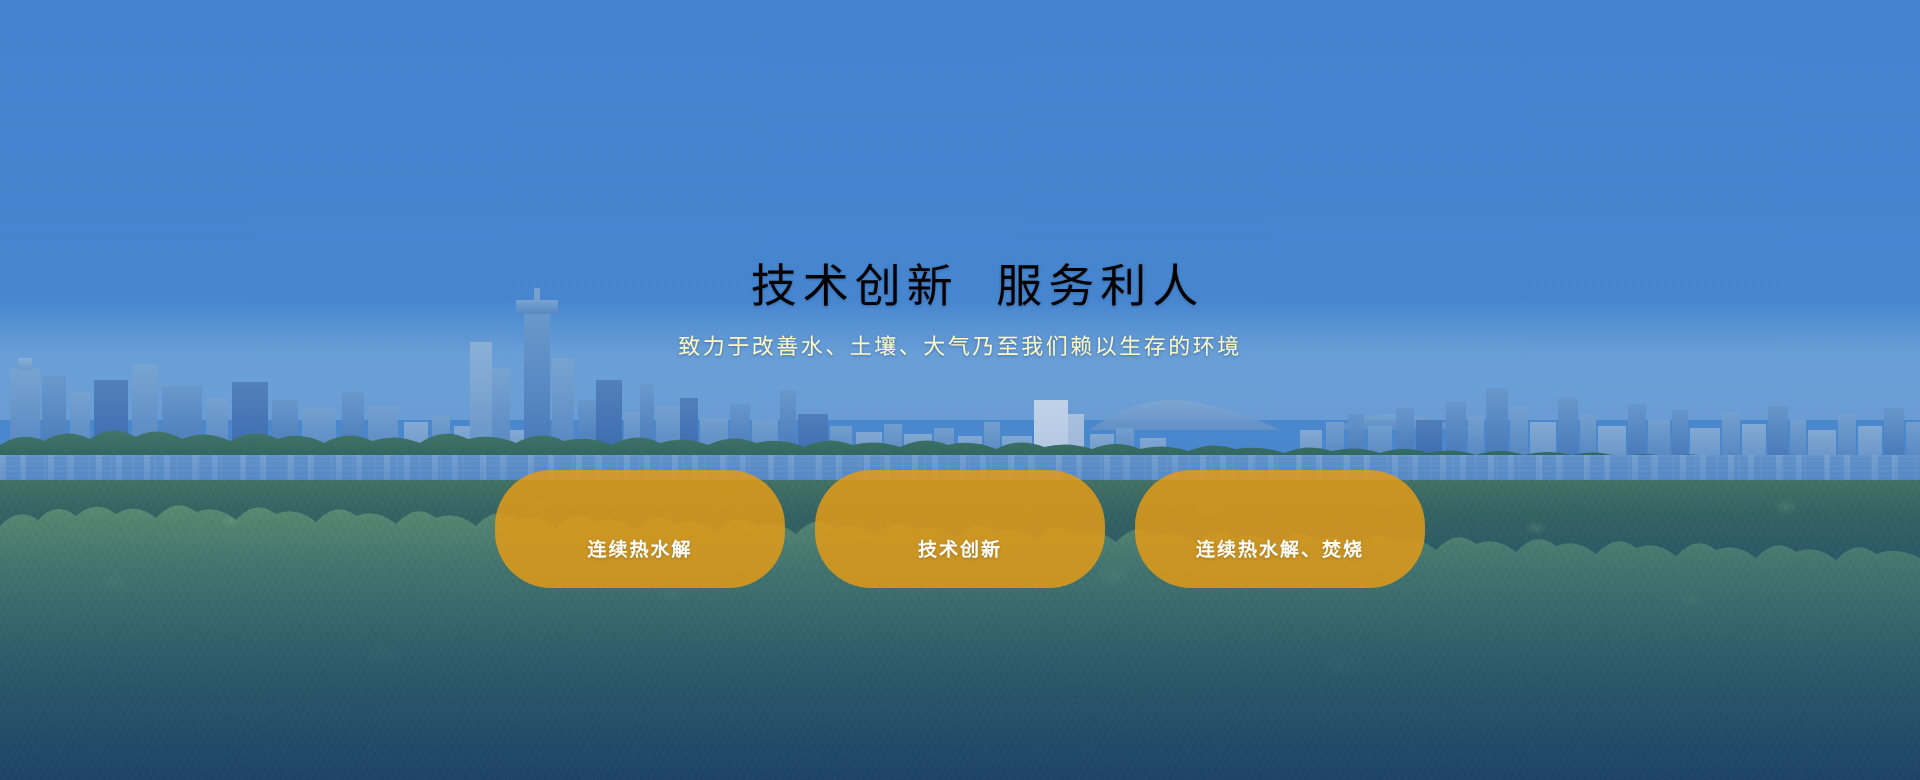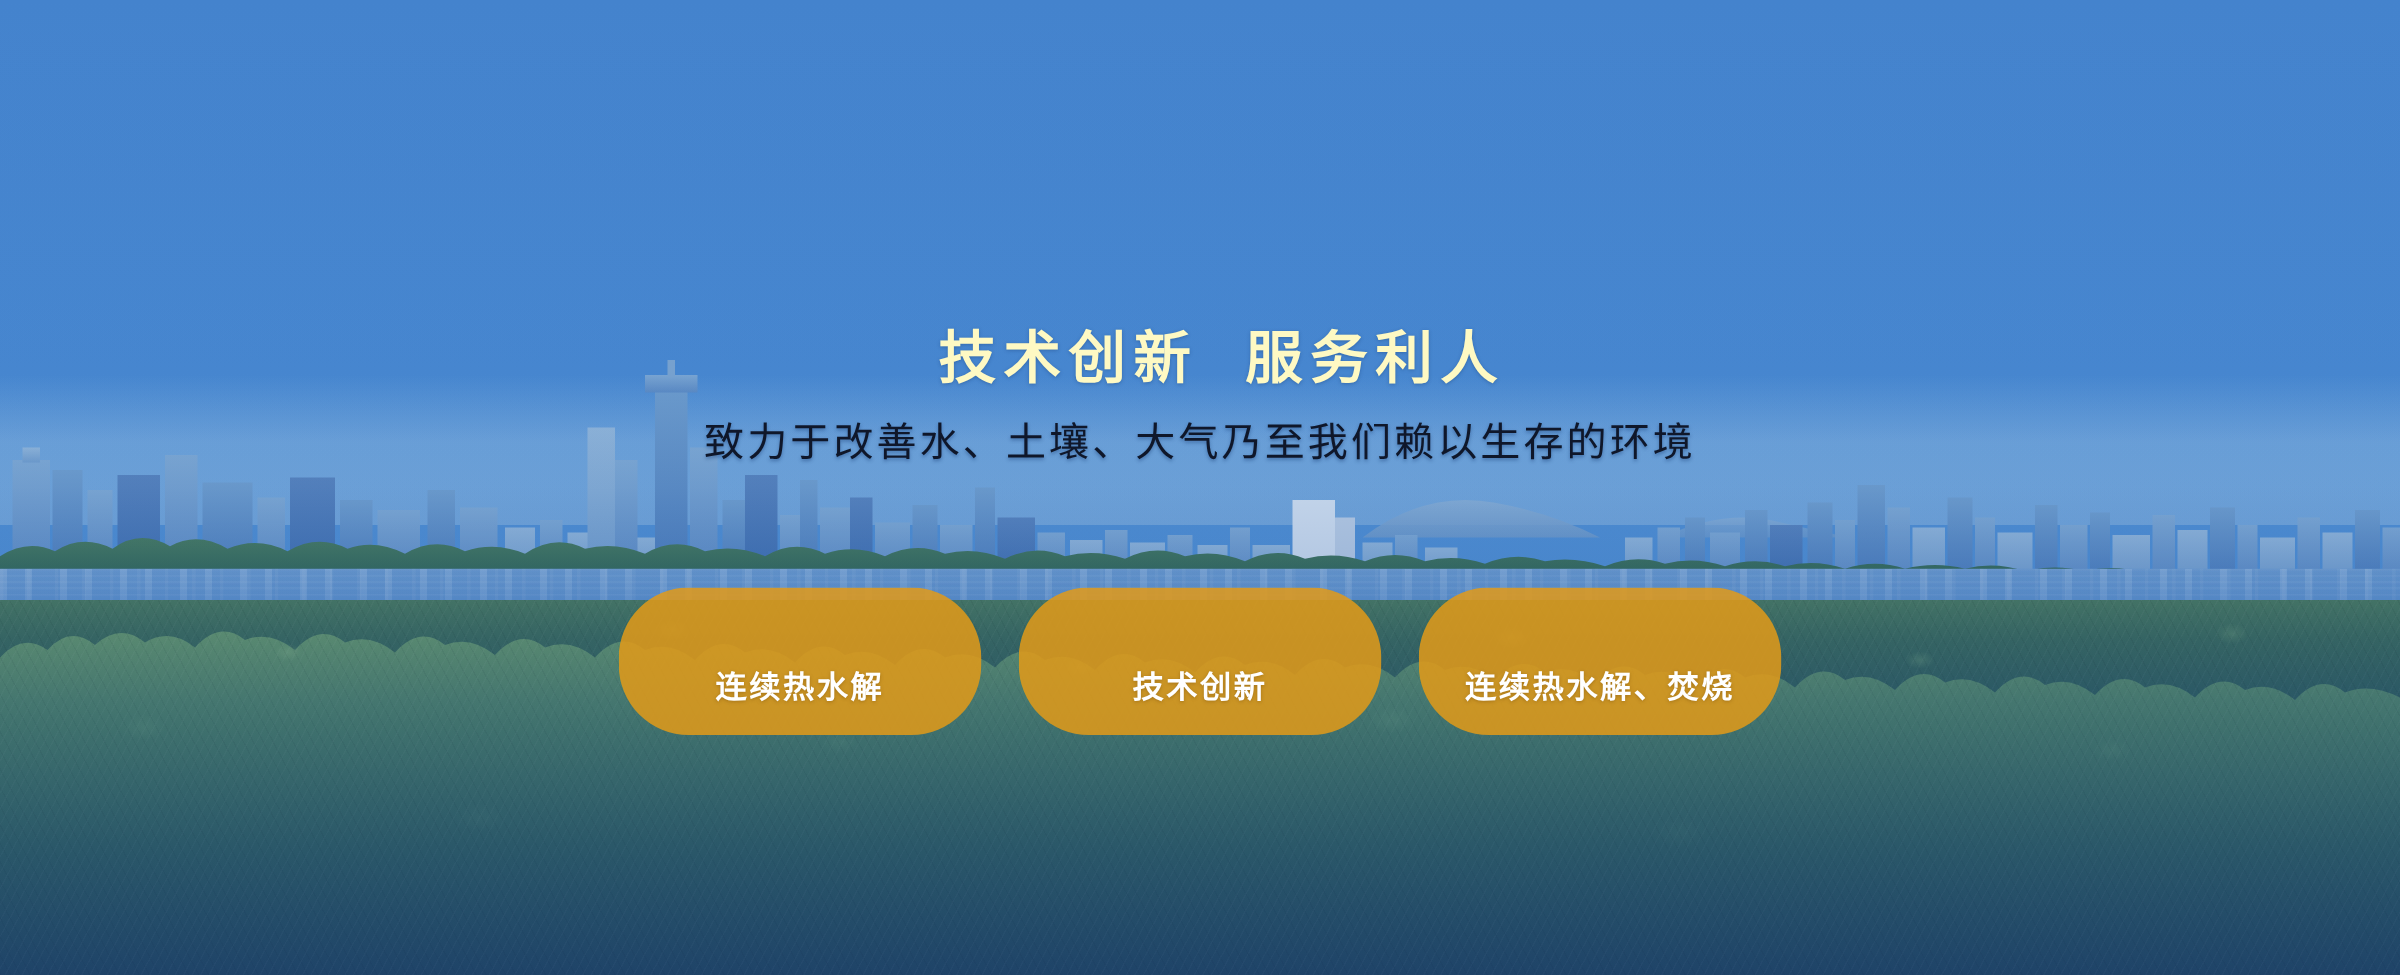--- a/index.html
+++ b/index.html
@@ -117,33 +117,33 @@
     pointer-events:none;
   }
 
   
   .copy {
     position:absolute; left:0; right:0; top:258px;
     text-align:center;
     z-index:6;
   }
   .hero-title{
-    color:#fef9c3;
+    color:#000000;
     font-size:46px;
-    font-weight:700;
+    font-weight:400;
     letter-spacing:6px;
     line-height:1.25;
     white-space:pre;
     text-shadow:0 1px 3px rgba(20,55,110,.35);
     padding-left:35px;
   }
   .hero-subtitle{
     margin-top:16px;
-    color:#0f172a;
-    font-size:32px;
+    color:#fef9c3;
+    font-size:22px;
     font-weight:400;
     letter-spacing:2.5px;
     line-height:1.4;
     text-shadow:0 1px 3px rgba(20,55,110,.45);
   }
 
   
   .pills{
     position:absolute;
     left:0; right:0;
@@ -159,21 +159,21 @@
     border-radius:56px;
     background:rgba(226,154,24,.86);
     display:flex;
     align-items:center;
     justify-content:center;
     cursor:pointer;
     backdrop-filter:saturate(115%);
   }
   .pill-label{
     color:#ffffff;
-    font-size:25px;
+    font-size:19px;
     font-weight:700;
     letter-spacing:2px;
     text-shadow:0 1px 3px rgba(120,75,10,.45);
     white-space:nowrap;
     transform:translateY(18px);
   }
 </style>
 </head>
 <body>
 

